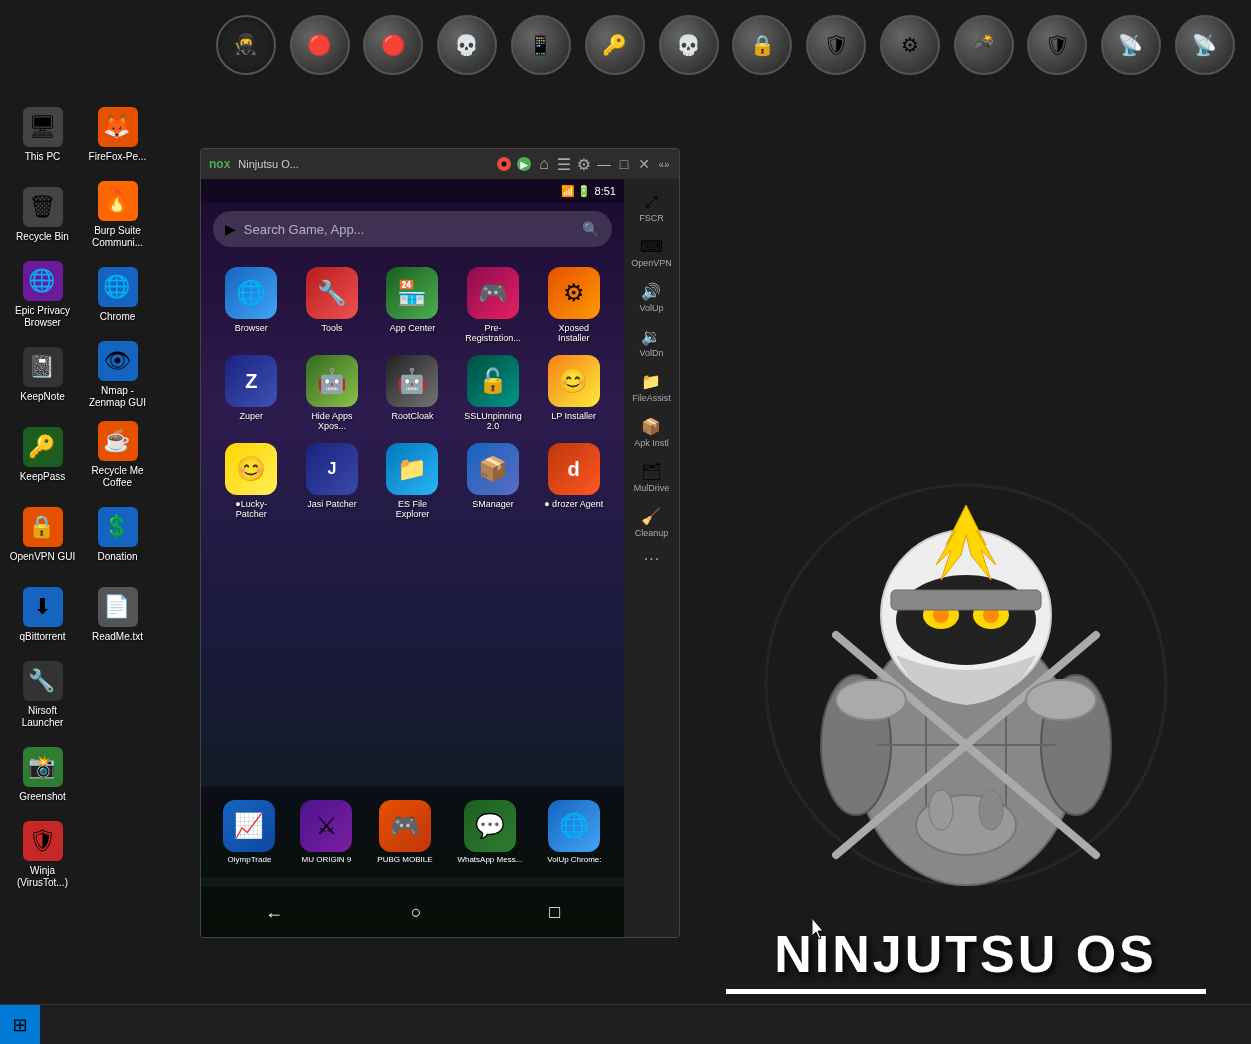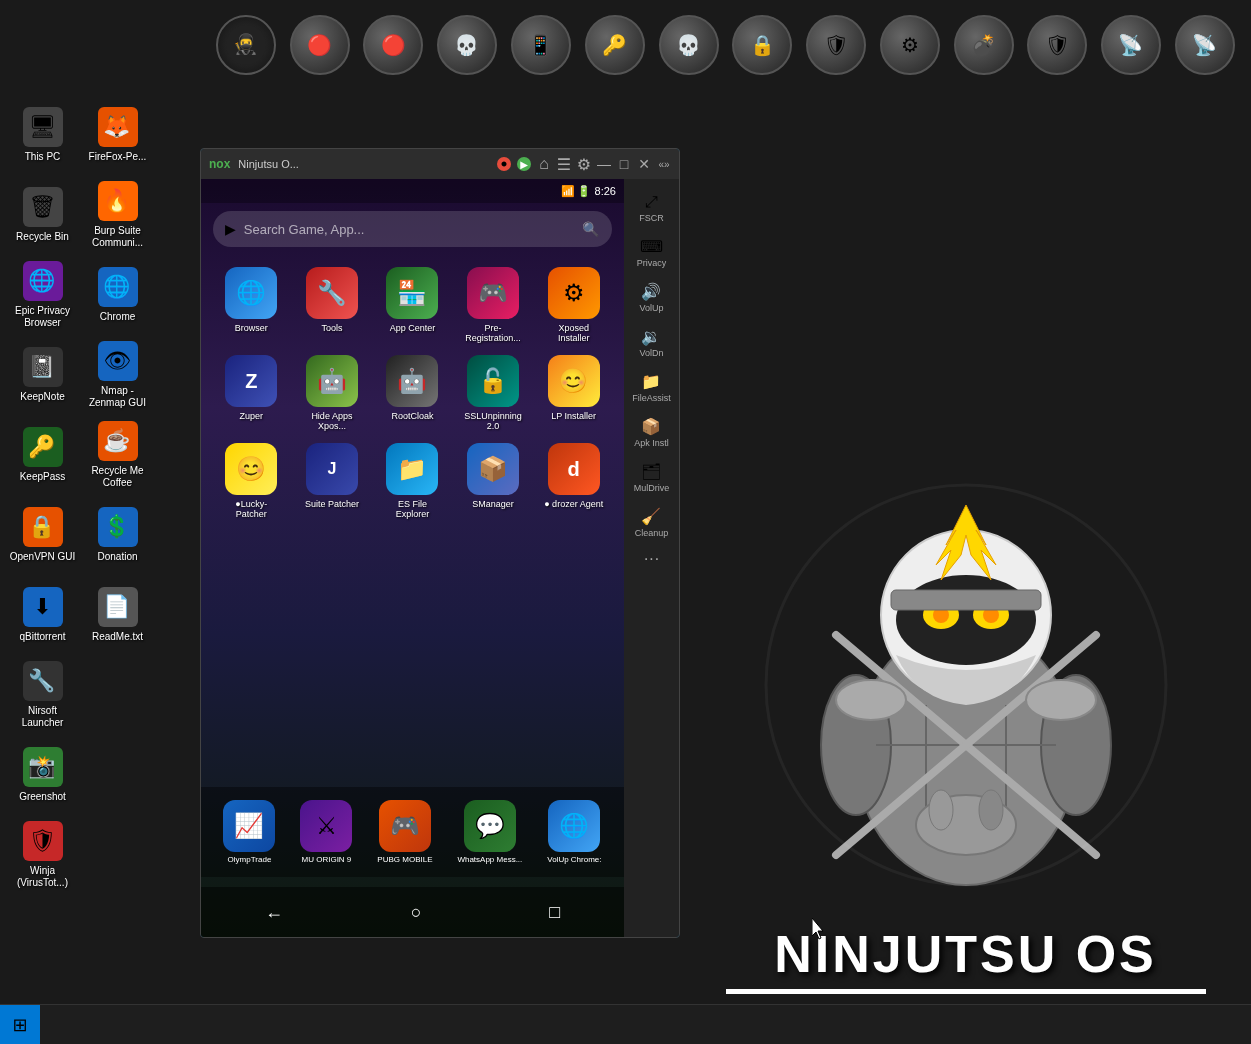--- a/index.html
+++ b/index.html
@@ -590,21 +590,21 @@
         <div class="nox-btn close">✕</div>
         <div class="nox-btn" style="color:#aaa;">«»</div>
       </div>
     </div>
 
     <div class="nox-body">
 
       <div class="android-screen">
 
         <div class="android-statusbar">
-          <span>📶 🔋 8:26</span>
+          <span>📶 🔋 8:51</span>
         </div>
 
         <div class="android-search">
           <span style="font-size:14px;">▶</span>
           <span class="android-search-text">Search Game, App...</span>
           <span style="margin-left:auto; color:rgba(255,255,255,0.6); font-size:14px;">🔍</span>
         </div>
 
         <div class="android-apps-grid">
           <div class="android-app">
@@ -648,21 +648,21 @@
             <div class="android-app-icon app-lp">😊</div>
             <span class="android-app-label">LP Installer</span>
           </div>
 
           <div class="android-app">
             <div class="android-app-icon app-lucky">😊</div>
             <span class="android-app-label">●Lucky-Patcher</span>
           </div>
           <div class="android-app">
             <div class="android-app-icon app-jasi" style="font-size:16px; font-weight:bold; color:#fff;">J</div>
-            <span class="android-app-label">Suite Patcher</span>
+            <span class="android-app-label">Jasi Patcher</span>
           </div>
           <div class="android-app">
             <div class="android-app-icon app-es">📁</div>
             <span class="android-app-label">ES File Explorer</span>
           </div>
           <div class="android-app">
             <div class="android-app-icon app-smanager">📦</div>
             <span class="android-app-label">SManager</span>
           </div>
           <div class="android-app">
@@ -706,21 +706,21 @@
         </div>
       </div>
 
       <div class="nox-sidebar">
         <div class="nox-tool">
           <div class="nox-tool-icon">⤢</div>
           <span class="nox-tool-label">FSCR</span>
         </div>
         <div class="nox-tool">
           <div class="nox-tool-icon">⌨</div>
-          <span class="nox-tool-label">Privacy</span>
+          <span class="nox-tool-label">OpenVPN</span>
         </div>
         <div class="nox-tool">
           <div class="nox-tool-icon">🔊</div>
           <span class="nox-tool-label">VolUp</span>
         </div>
         <div class="nox-tool">
           <div class="nox-tool-icon">🔉</div>
           <span class="nox-tool-label">VolDn</span>
         </div>
         <div class="nox-tool">

